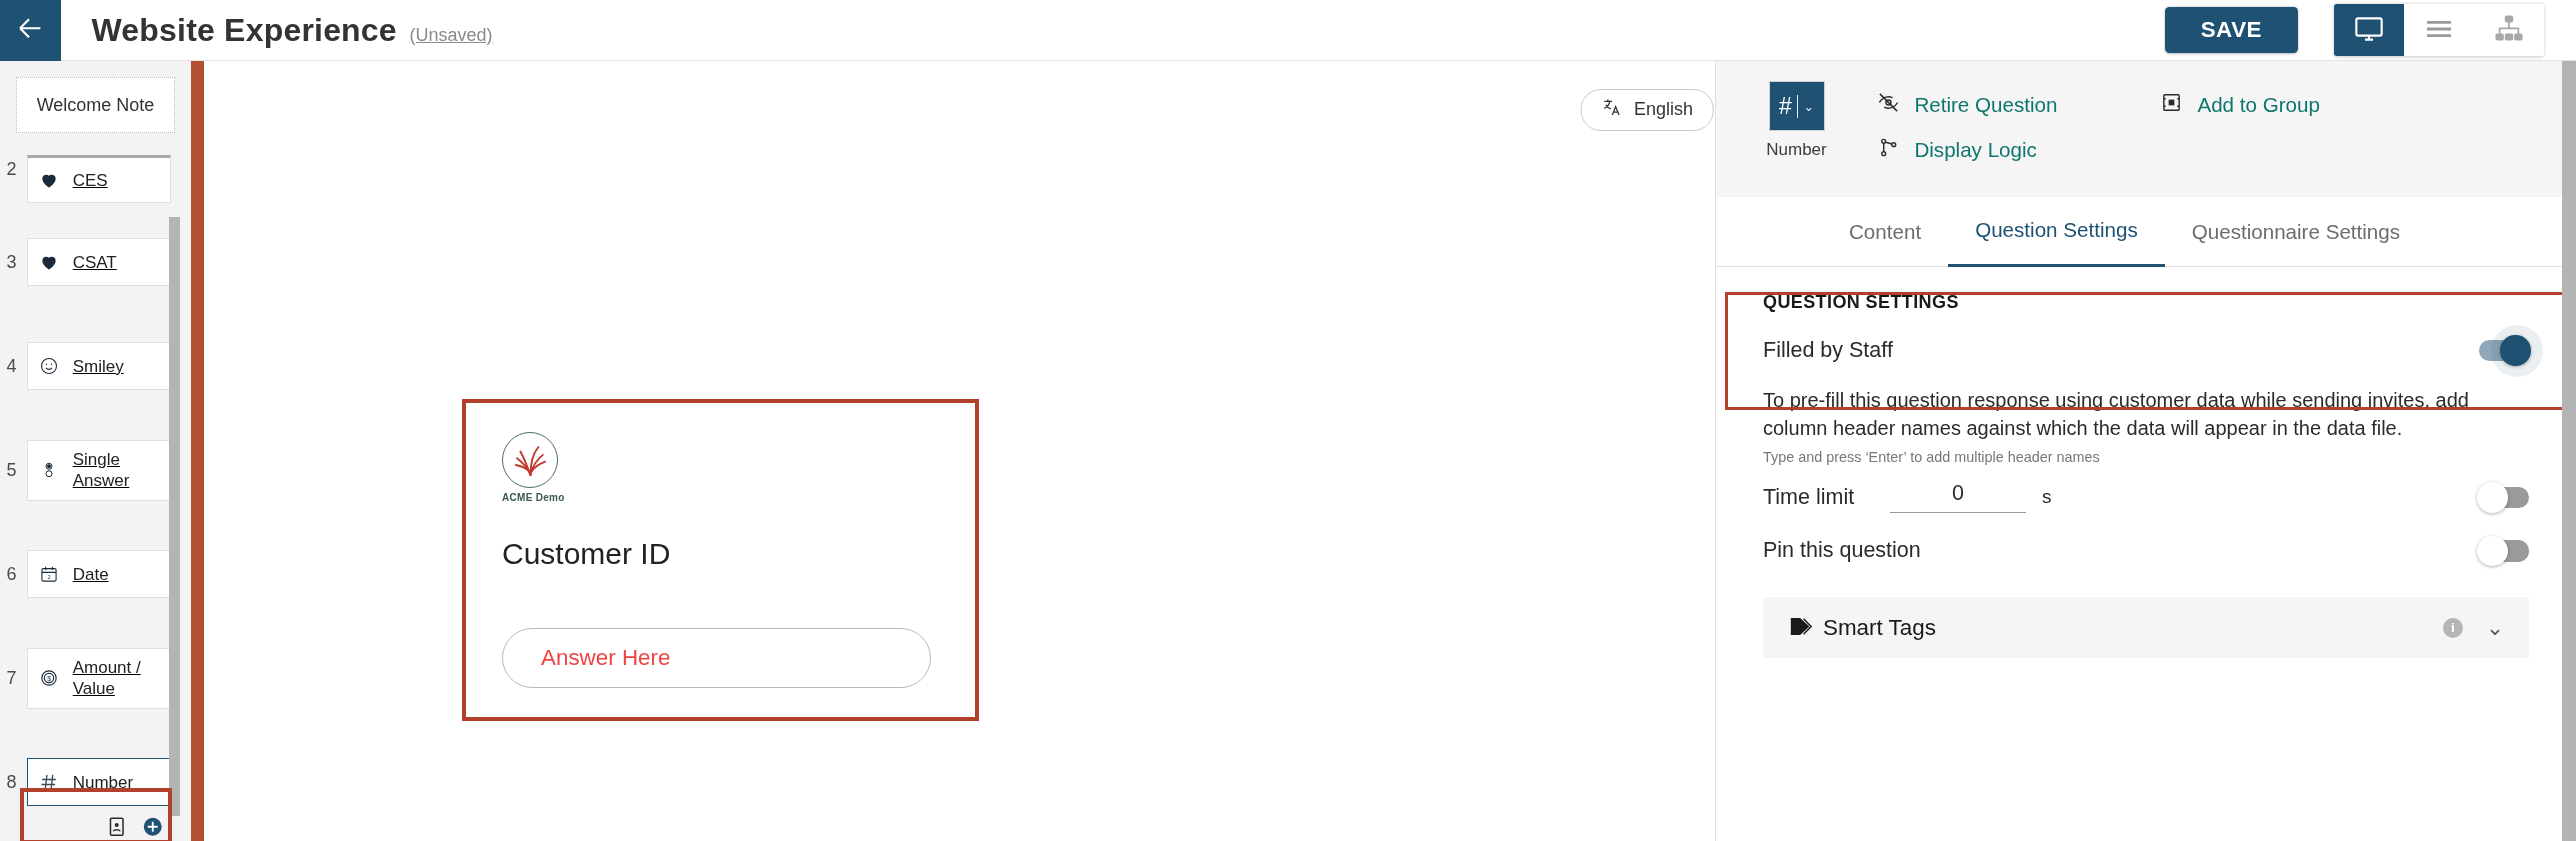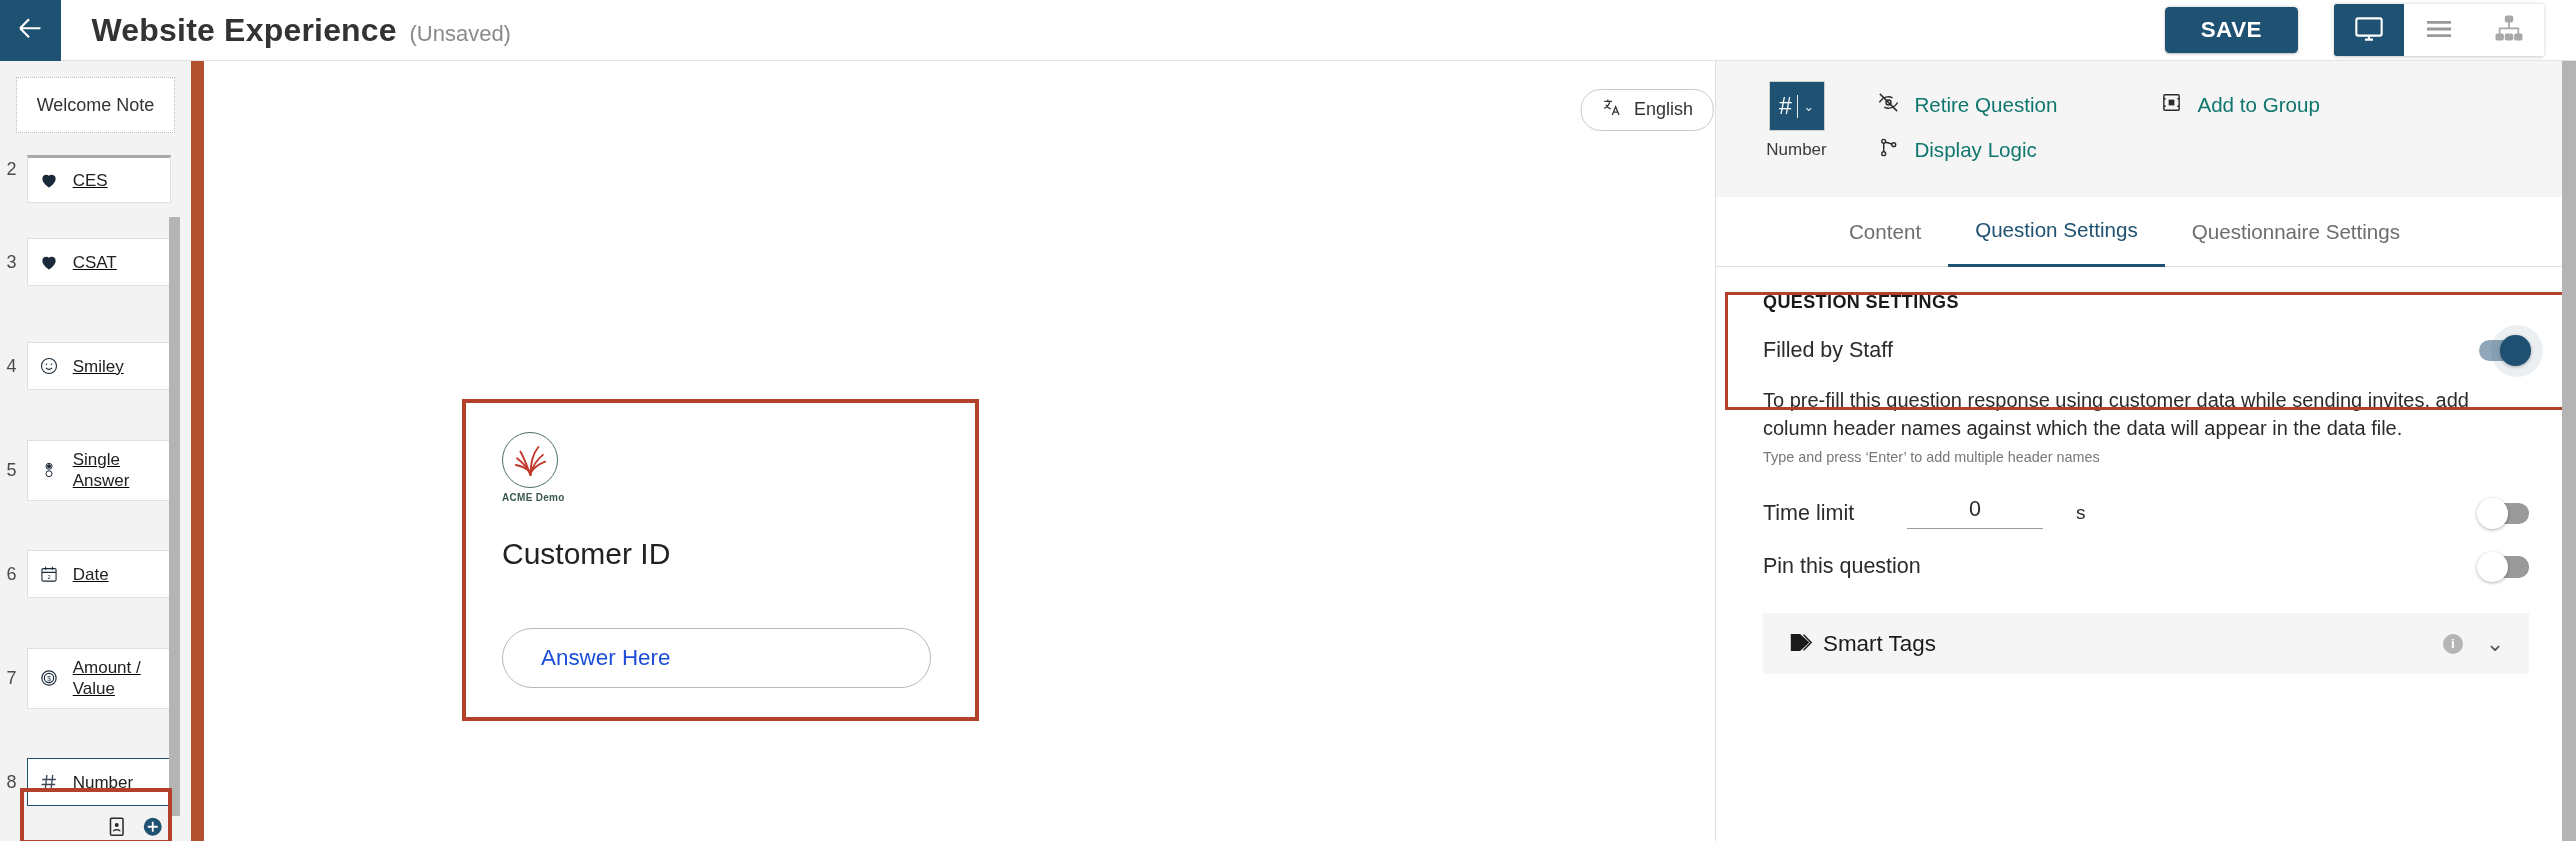--- a/index.html
+++ b/index.html
@@ -26,21 +26,21 @@
   }
   .back-btn svg { width: 30.5px; height: 30.5px; }
   .title-wrap {
     display: flex; align-items: baseline; gap: 12.6px;
     margin-left: 30.5px;
   }
   .doc-title {
     font-size: 32px; font-weight: 700; color: #333333;
     letter-spacing: 0.2px;
   }
-  .doc-state { font-size: 22px; color: #8a8a8a; }
+  .doc-state { font-size: 18px; color: #8a8a8a; text-decoration: underline; }
   .topbar-right {
     margin-left: auto; display: flex; align-items: center;
     gap: 36px; padding-right: 32px;
   }
   .save-btn {
     background: #1e5172; color: #ffffff;
     font-size: 22.4px; font-weight: 700; letter-spacing: 0.5px;
     padding: 10px 36px; border: none; border-radius: 4.5px;
     cursor: pointer; box-shadow: 0 0.9px 2.7px rgba(0,0,0,.28);
   }
@@ -180,21 +180,21 @@
     font-size: 30px; color: #222222; font-weight: 400;
     margin-top: 34px;
   }
   .answer-box {
     margin-top: 57px;
     width: 429px; height: 83px;
     border: 0.9px solid #b9b9b9;
     border-radius: 42px;
     display: flex; align-items: center;
     padding-left: 38px;
-    font-size: 22.4px; color: #1d4ed8;
+    font-size: 22.4px; color: #ef4444;
     cursor: text;
   }
 
   
   .rpanel {
     position: absolute; top: 61px; left: 1715px;
     width: 861px; height: 780px;
     background: #ffffff;
     border-left: 0.9px solid #e0e0e0;
   }
@@ -297,21 +297,21 @@
     font-size: 20.6px; color: #2b2b2b; background: transparent;
     font-family: "Liberation Sans", sans-serif;
   }
   .field input::placeholder { color: #8b8b8b; }
   .field-hint {
     font-size: 14.4px; color: #777777; margin-top: 6.3px;
   }
 
   .row-inline {
     display: flex; align-items: center;
-    margin-top: 32px; gap: 17px;
+    margin-top: 16px; gap: 0;
   }
   .inline-label { font-size: 21.5px; color: #2b2b2b; width: 127px; }
   .num-field {
     width: 136px; border-bottom: 1.8px solid #9a9a9a;
     padding-bottom: 6.3px; text-align: center;
   }
   .num-field input {
     width: 100%; border: none; outline: none; text-align: center;
     font-size: 21.5px; color: #2b2b2b; background: transparent;
     font-family: "Liberation Sans", sans-serif;

